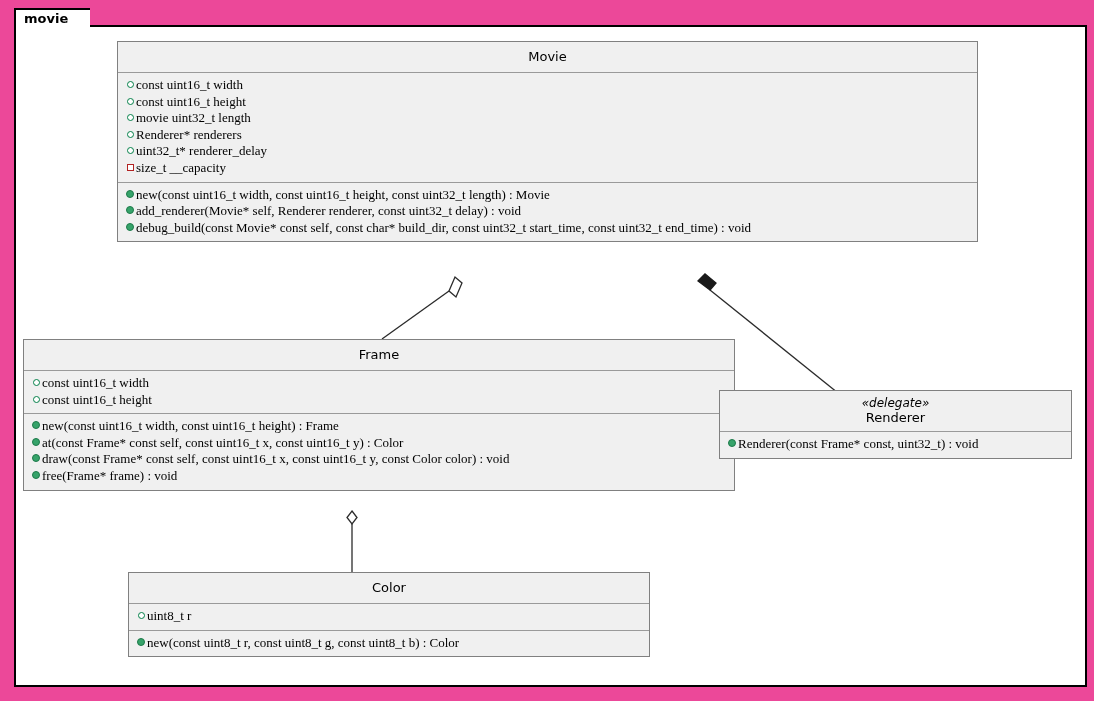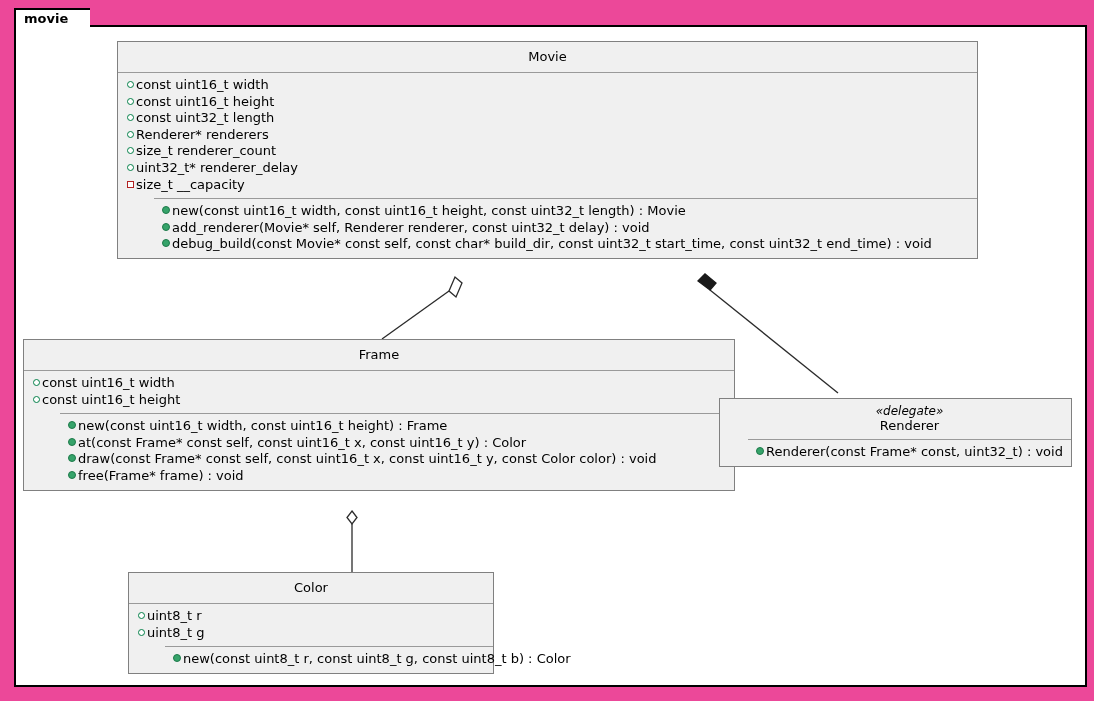--- a/index.html
+++ b/index.html
@@ -87,29 +87,29 @@
   .class-title .cname {
     display: block;
     line-height: 16px;
   }
   .member-section {
     padding: 4px 6px 5px 6px;
     box-sizing: border-box;
   }
   .member-section + .member-section {
     border-top: 1px solid #9a9a9a;
-    margin-left: 36px;
   }
   .member-row {
     display: flex;
     align-items: baseline;
     font-size: 13px;
     line-height: 16.6px;
     color: #000000;
     white-space: nowrap;
+    font-family: Liberation Serif, serif;
   }
   .marker {
     flex: none;
     width: 12px;
     display: inline-flex;
     align-items: center;
     justify-content: center;
     position: relative;
     top: -1px;
   }
@@ -196,33 +196,27 @@
       <div class="member-row">
         <span class="marker">
             <i class="mk mk-field-pub"></i>
           </span>
         <span class="member-text">const uint16_t height</span>
       </div>
       <div class="member-row">
         <span class="marker">
             <i class="mk mk-field-pub"></i>
           </span>
-        <span class="member-text">const uint32_t length</span>
+        <span class="member-text">movie uint32_t length</span>
       </div>
       <div class="member-row">
         <span class="marker">
             <i class="mk mk-field-pub"></i>
           </span>
         <span class="member-text">Renderer* renderers</span>
-      </div>
-      <div class="member-row">
-        <span class="marker">
-            <i class="mk mk-field-pub"></i>
-          </span>
-        <span class="member-text">size_t renderer_count</span>
       </div>
       <div class="member-row">
         <span class="marker">
             <i class="mk mk-field-pub"></i>
           </span>
         <span class="member-text">uint32_t* renderer_delay</span>
       </div>
       <div class="member-row">
         <span class="marker">
             <i class="mk mk-field-priv"></i>
@@ -291,52 +285,46 @@
       </div>
       <div class="member-row">
         <span class="marker">
             <i class="mk mk-method-pub"></i>
           </span>
         <span class="member-text">free(Frame* frame) : void</span>
       </div>
     </div>
   </div>
 
-  <div class="uml-class" id="class-renderer" style="left:719px; top:398px; width:353px;padding-left:28px;">
+  <div class="uml-class" id="class-renderer" style="left:719px; top:390px; width:353px;">
     <div class="class-title" style="padding-top:5px; padding-bottom:5px;">
       <span class="stereotype">«delegate»</span>
       <span class="cname">Renderer</span>
     </div>
     <div class="member-section">
       <div class="member-row">
         <span class="marker">
             <i class="mk mk-method-pub"></i>
           </span>
         <span class="member-text">Renderer(const Frame* const, uint32_t) : void</span>
       </div>
     </div>
   </div>
 
-  <div class="uml-class" id="class-color" style="left:128px; top:572px; width:366px;">
+  <div class="uml-class" id="class-color" style="left:128px; top:572px; width:522px;">
     <div class="class-title">
       <span class="cname">Color</span>
     </div>
     <div class="member-section">
       <div class="member-row">
         <span class="marker">
             <i class="mk mk-field-pub"></i>
           </span>
         <span class="member-text">uint8_t r</span>
       </div>
-      <div class="member-row">
-        <span class="marker">
-            <i class="mk mk-field-pub"></i>
-          </span>
-        <span class="member-text">uint8_t g</span>
-      </div>
     </div>
     <div class="member-section">
       <div class="member-row">
         <span class="marker">
             <i class="mk mk-method-pub"></i>
           </span>
         <span class="member-text">new(const uint8_t r, const uint8_t g, const uint8_t b) : Color</span>
       </div>
     </div>
   </div>

